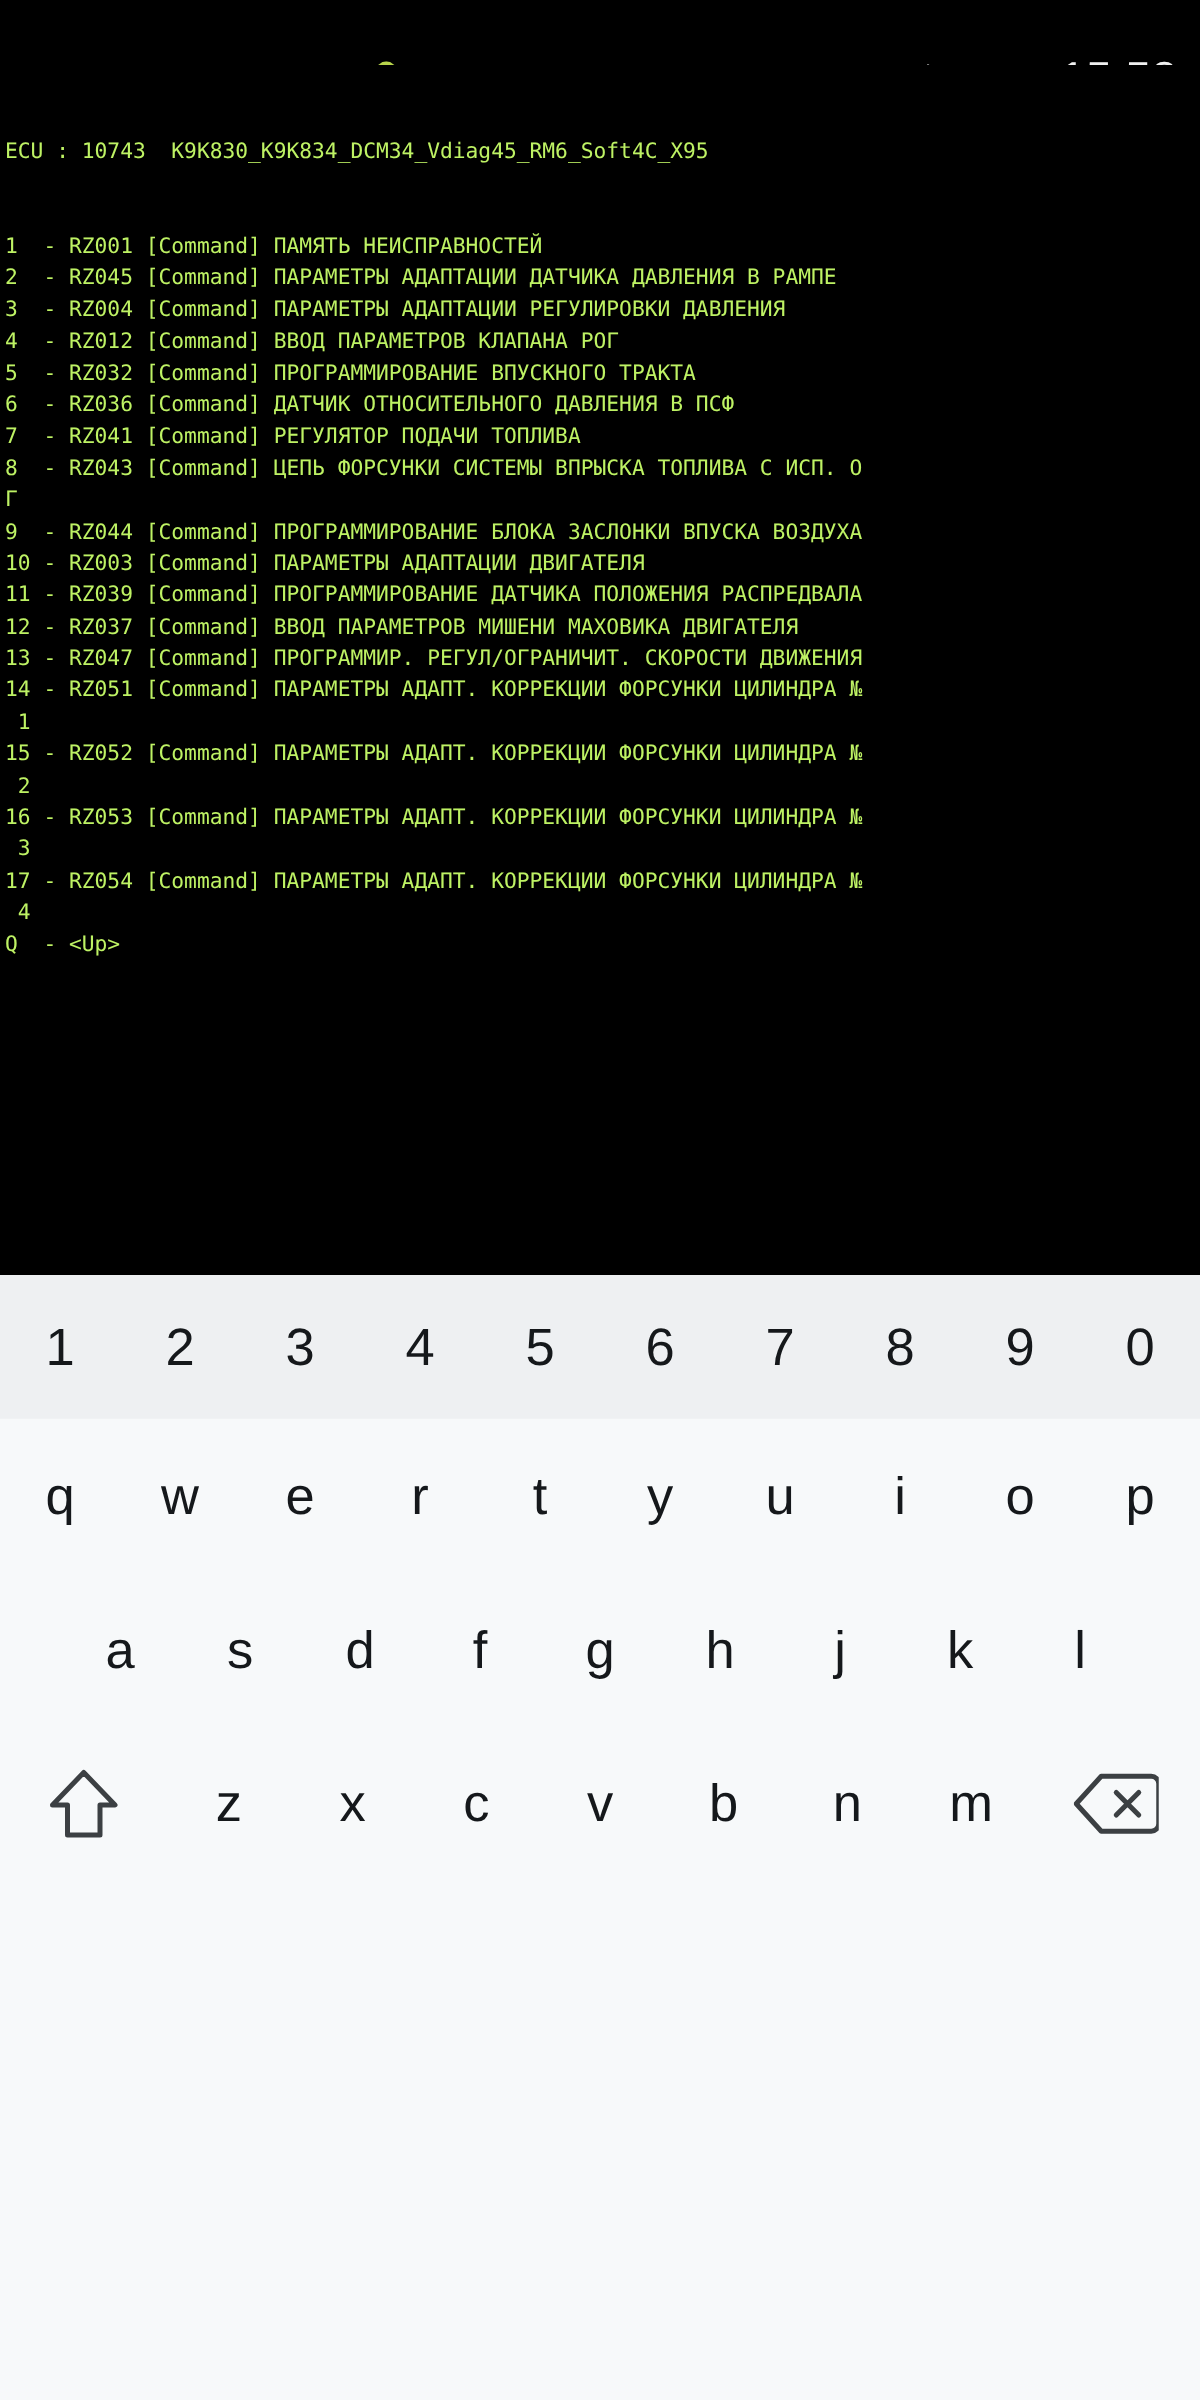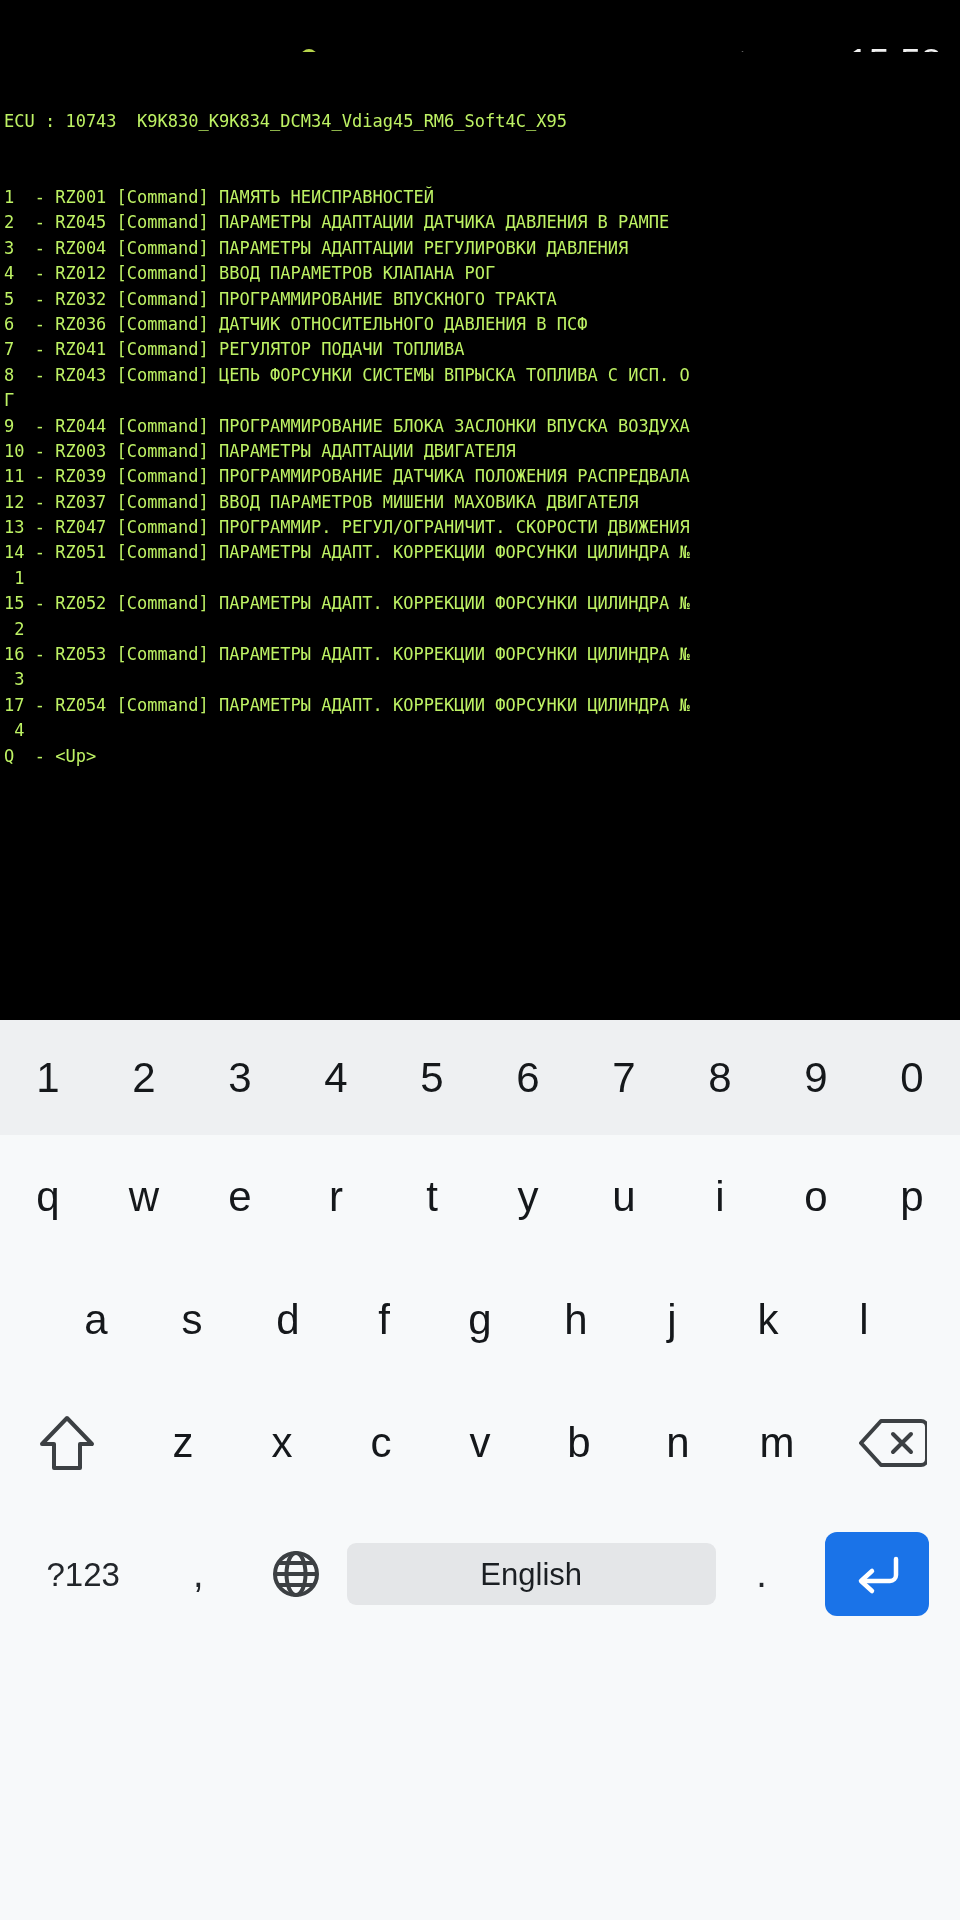--- a/index.html
+++ b/index.html
@@ -325,37 +325,14 @@
       <span class="key">n</span>
       <span class="key">m</span>
       <span class="key wide">
         <svg width="68" height="52" viewBox="0 0 68 52">
           <path d="M22 4 H62 a6 6 0 0 1 6 6 v32 a6 6 0 0 1-6 6 H22 L2 26 Z" fill="none" stroke="#3c4043" stroke-width="4" stroke-linejoin="round"></path>
           <path d="M34 17 L52 35 M52 17 L34 35" stroke="#3c4043" stroke-width="4" stroke-linecap="round"></path>
         </svg>
       </span>
     </div>
 
-    <div class="krow row5">
-      <span class="key k-123">?123</span>
-      <span class="key k-comma">,</span>
-      <span class="key k-globe">
-        <svg width="50" height="50" viewBox="0 0 50 50">
-          <circle cx="25" cy="25" r="21" fill="none" stroke="#3c4043" stroke-width="4"></circle>
-          <ellipse cx="25" cy="25" rx="9.5" ry="21" fill="none" stroke="#3c4043" stroke-width="4"></ellipse>
-          <path d="M4 25 H46 M7.5 14 H42.5 M7.5 36 H42.5" stroke="#3c4043" stroke-width="4"></path>
-        </svg>
-      </span>
-      <span class="key k-space">
-        <span class="spacebar">English</span>
-      </span>
-      <span class="key k-period">.</span>
-      <span class="key k-enter">
-        <span class="enterbtn">
-          <svg width="50" height="46" viewBox="0 0 50 46">
-            <path d="M44 8 V24 a6 6 0 0 1-6 6 H10" fill="none" stroke="#fff" stroke-width="4.5" stroke-linecap="round" stroke-linejoin="round"></path>
-            <path d="M20 20 L9 30 L20 40" fill="none" stroke="#fff" stroke-width="4.5" stroke-linecap="round" stroke-linejoin="round"></path>
-          </svg>
-        </span>
-      </span>
-    </div>
   </div>
 </div>
 
 </body></html>

